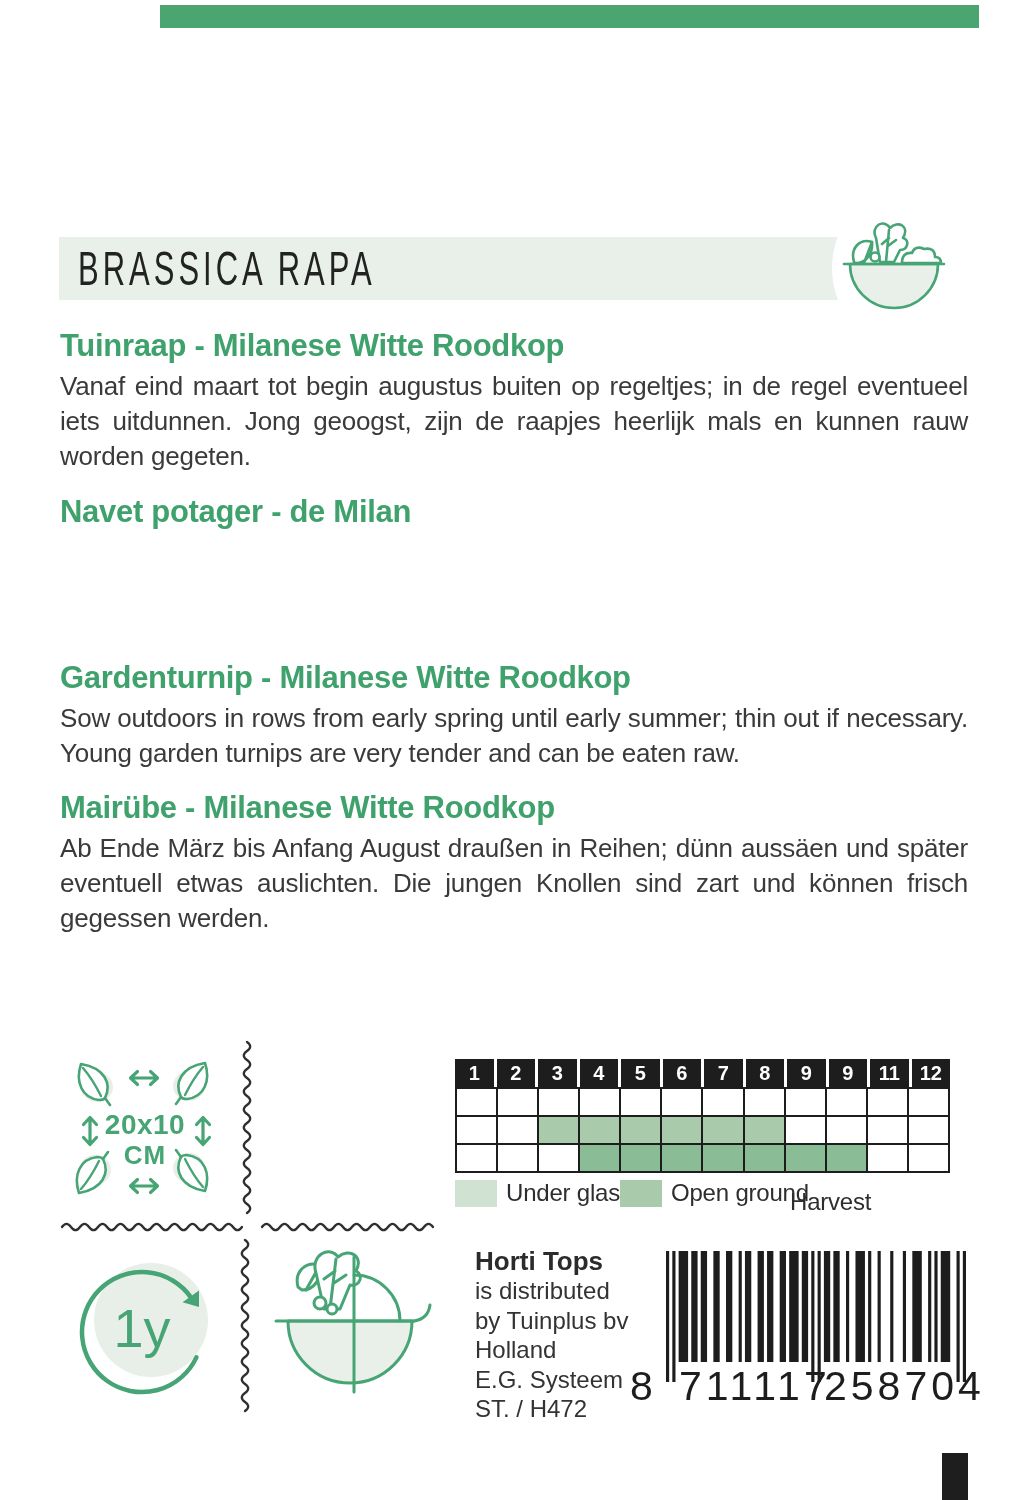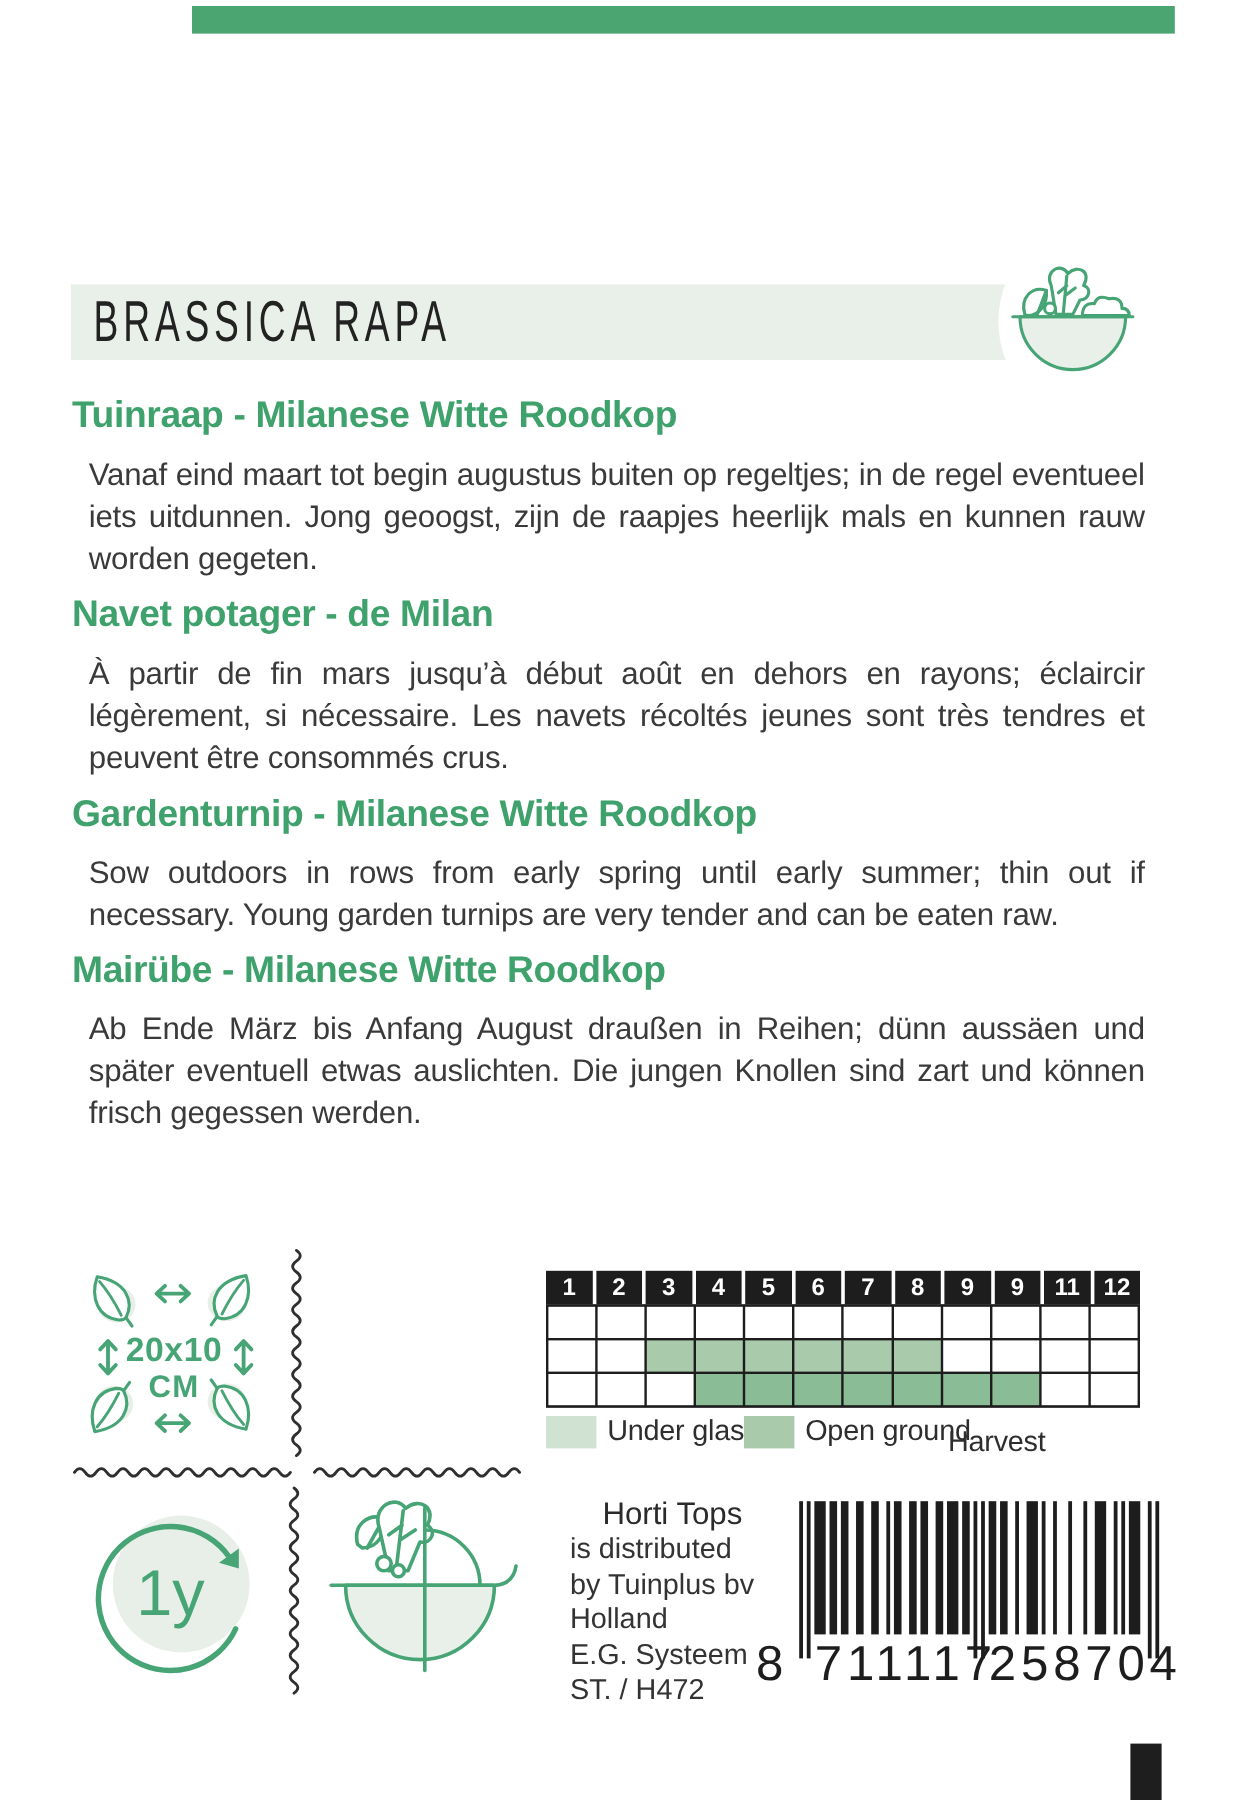--- a/index.html
+++ b/index.html
@@ -18,21 +18,21 @@
   #page-title{
     left:78px; top:240px; width:700px; height:58px; line-height:58px;
     font-size:31px; letter-spacing:4px; color:#222; font-weight:400;
     transform:scaleY(1.55); transform-origin:center;
     white-space:nowrap;
   }
 
   
   .section{left:60px; width:908px;}
   .section h2{margin:0 0 5px 0; font-size:31px; line-height:36px; font-weight:700; color:var(--heading-green); letter-spacing:-0.3px;}
-  .section p{margin:14px; font-size:26px; line-height:35px; color:#3a3a3a; text-align:justify; letter-spacing:-0.2px;}
+  .section p{margin:0; font-size:26px; line-height:35px; color:#3a3a3a; text-align:justify; letter-spacing:-0.2px;}
   #section-nl{top:328px;} #section-fr{top:494px;} #section-en{top:660px;} #section-de{top:790px;}
 
   
   #spacing-diagram{left:58px; top:1040px; width:210px; height:170px;}
   #spacing-label{left:36px; top:70px; width:102px; text-align:center; color:var(--icon-green); font-weight:700;}
   #spacing-size{font-size:28px; line-height:30px; letter-spacing:0.5px;}
   #spacing-unit{font-size:26px; line-height:30px; letter-spacing:1px;}
 
   
   #cal-months{left:455px; top:1059px; width:495px; height:28px; display:grid; grid-template-columns:repeat(12,1fr); gap:3px;}
@@ -42,21 +42,21 @@
   #cal-legend{left:0; top:1179px; width:1029px; height:28px;}
   .legend-item{position:absolute; top:0; display:flex; align-items:center; gap:9px; height:28px;}
   .legend-swatch{width:42px; height:27px;}
   .legend-label{font-size:24px; color:#2e2e2e; letter-spacing:-0.2px; white-space:nowrap;}
 
   
   #lifecycle-label{left:80px; top:1297px; width:124px; text-align:center; font-size:54px; font-weight:400; color:var(--icon-green);}
 
   
   #distributor{left:475px; top:1246px; width:190px; color:#333;}
-  #distributor-name{font-size:26px; font-weight:400; line-height:30px; color:#2b2b2b;margin-left:27px;}
+  #distributor-name{font-size:26px; font-weight:700; line-height:30px; color:#2b2b2b;}
   .distributor-line{font-size:24px; line-height:29.5px;}
 
   
   #barcode{left:666px; top:1251px; width:300px; height:190px;}
   .bc-digit{position:absolute; top:112px; font-size:41px; color:#1d1d1d; letter-spacing:4px;}
   #bc-lead{left:-36px; letter-spacing:0;}
   #bc-group1{left:13px; width:132px; }
   #bc-group2{left:158px; width:132px; text-align:left;}
 
   
@@ -93,21 +93,20 @@
       <path d="M4 44 H104"></path>
     </g>
   </svg>
 
   <div id="section-nl" class="section abs">
     <h2>Tuinraap - Milanese Witte Roodkop</h2>
     <p>Vanaf eind maart tot begin augustus buiten op regeltjes; in de regel eventueel iets uitdunnen. Jong geoogst, zijn de raapjes heerlijk mals en kunnen rauw worden gegeten.</p>
   </div>
   <div id="section-fr" class="section abs">
     <h2>Navet potager - de Milan</h2>
-    <p>À partir de fin mars jusqu’à début août en dehors en rayons; éclaircir légèrement, si nécessaire. Les navets récoltés jeunes sont très tendres et peuvent être consommés crus.</p>
   </div>
   <div id="section-de" class="section abs">
     <h2>Mairübe - Milanese Witte Roodkop</h2>
     <p>Ab Ende März bis Anfang August draußen in Reihen; dünn aussäen und später eventuell etwas auslichten. Die jungen Knollen sind zart und können frisch gegessen werden.</p>
   </div>
   <div id="section-en" class="section abs">
     <h2>Gardenturnip - Milanese Witte Roodkop</h2>
     <p>Sow outdoors in rows from early spring until early summer; thin out if necessary. Young garden turnips are very tender and can be eaten raw.</p>
   </div>
 

